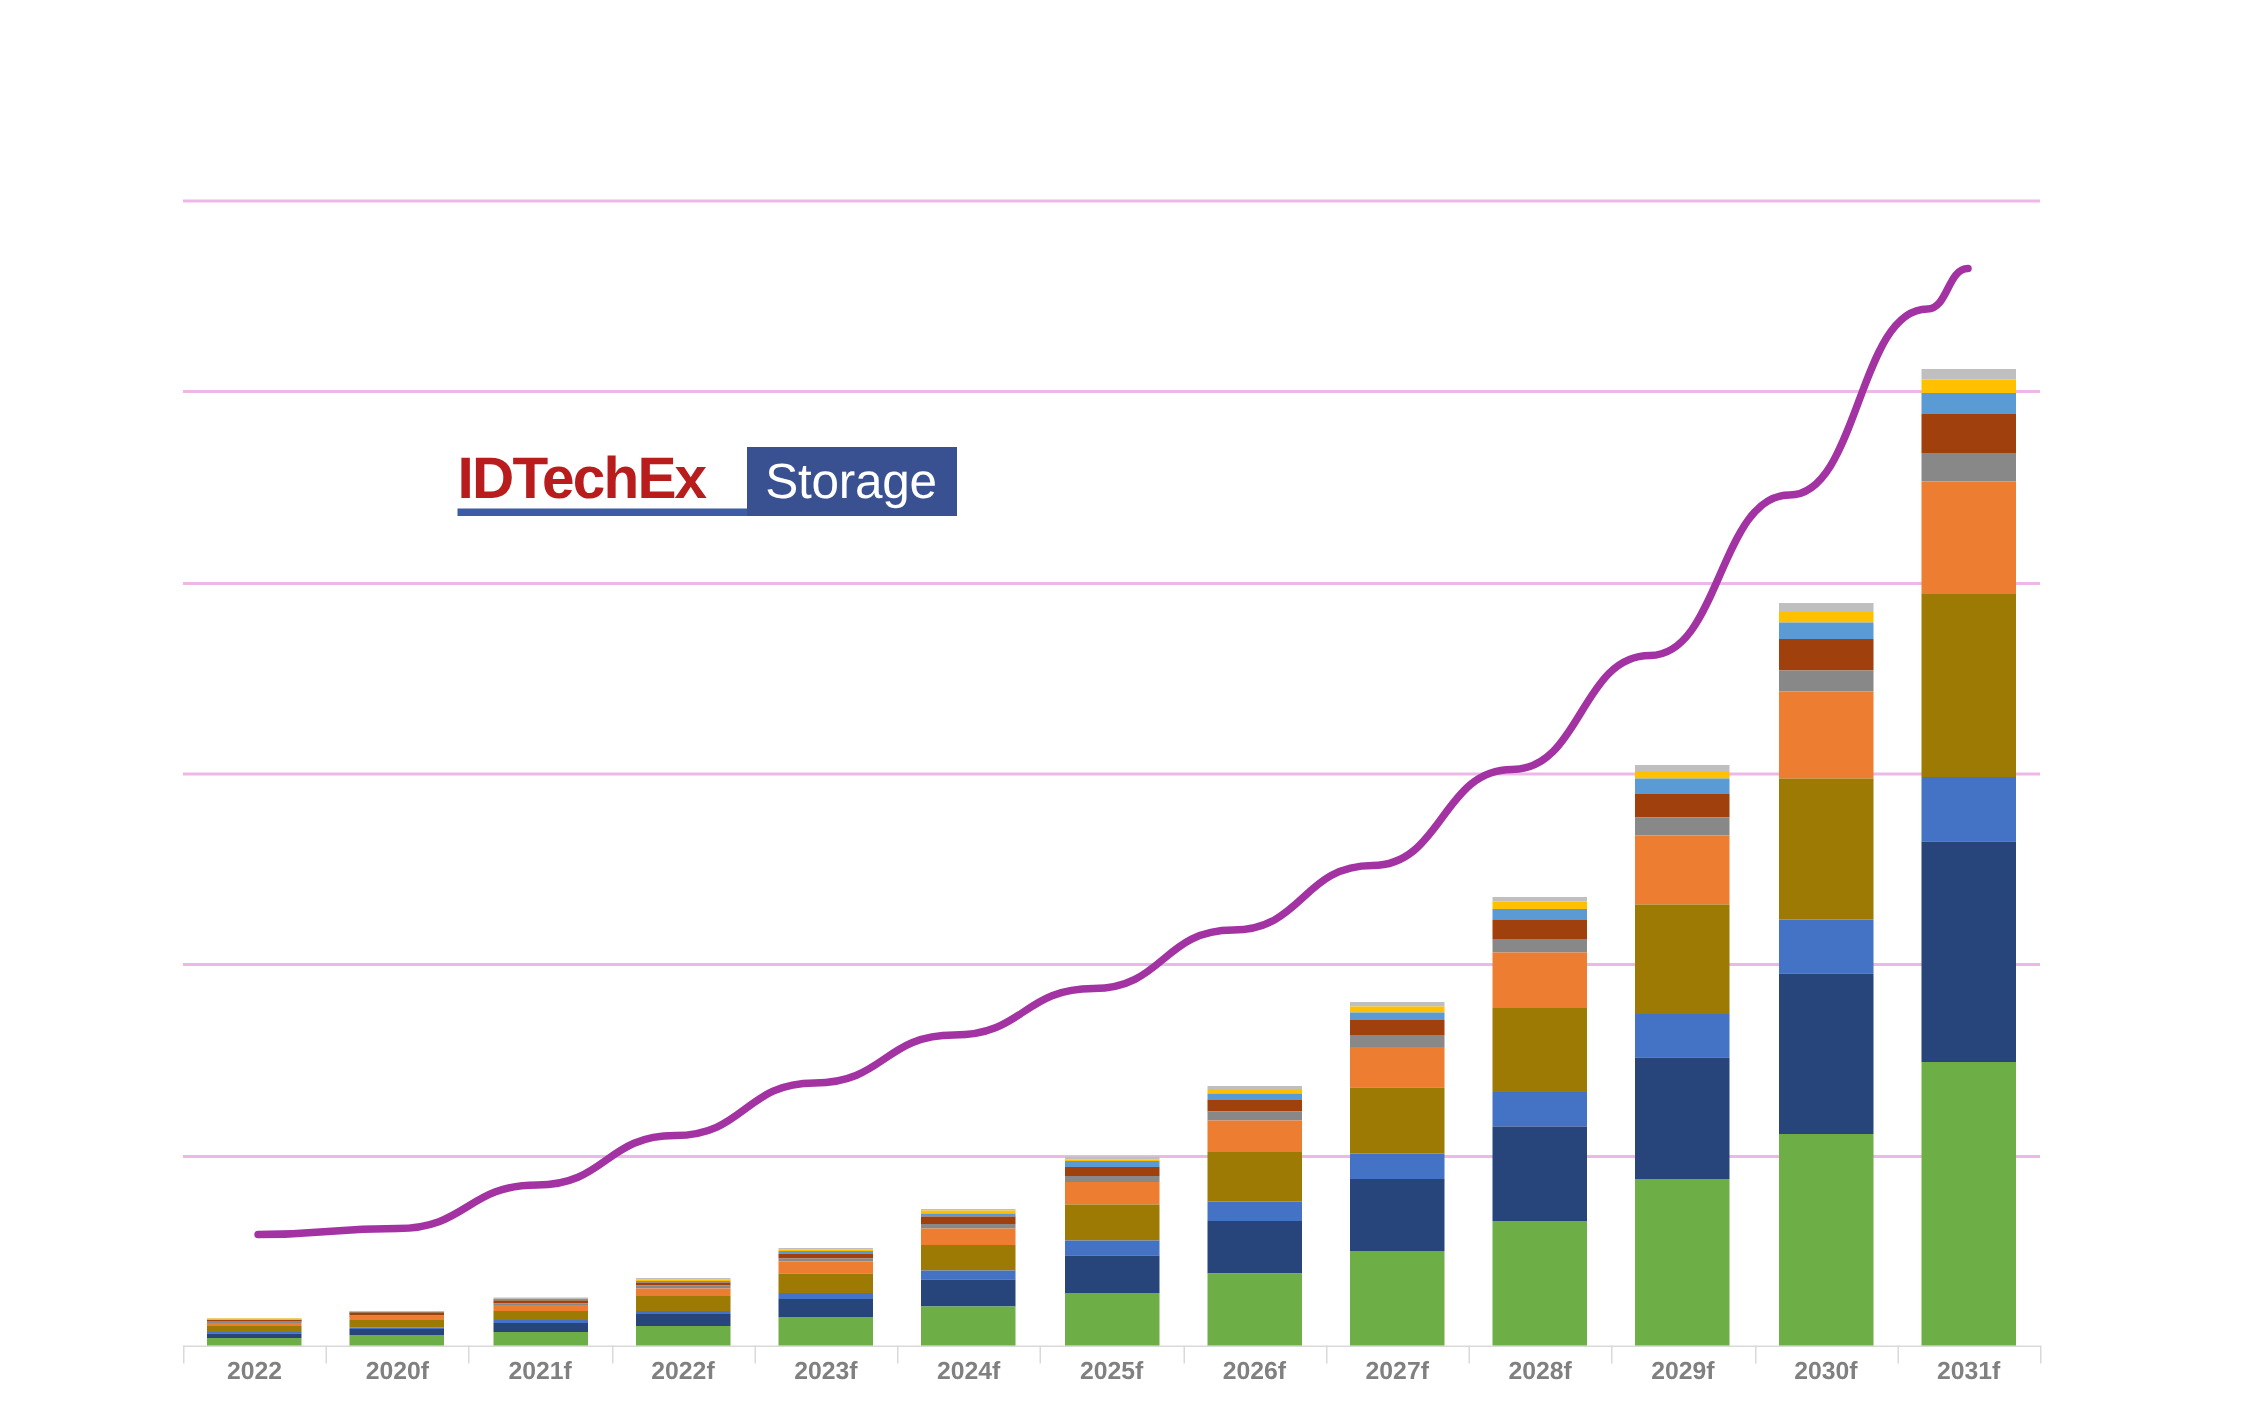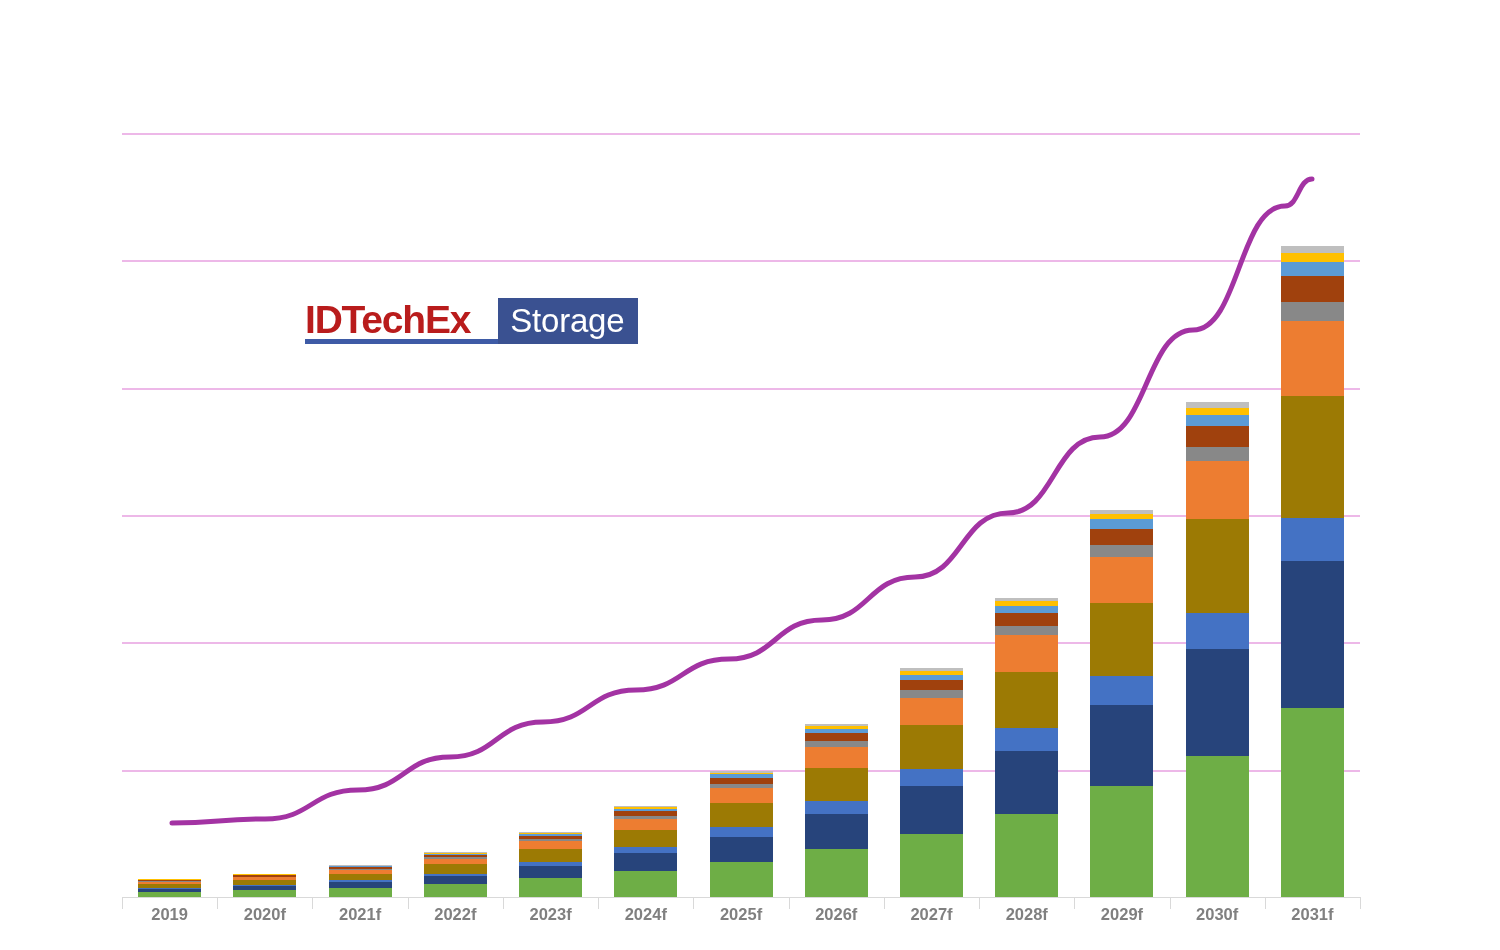--- a/index.html
+++ b/index.html
@@ -345,21 +345,21 @@
           </div>
         </div>
       </div>
   </div>
 
   <svg class="trendline" id="trendline-svg" viewBox="0 0 1500 950">
       <path d="M 172 823 C 218.5 823, 218.5 819, 265 819 C 311.5 819, 311.5 790, 358 790 C 404 790, 404 757, 450 757 C 496.5 757, 496.5 722, 543 722 C 589.5 722, 589.5 690, 636 690 C 682.5 690, 682.5 659, 729 659 C 775.5 659, 775.5 620, 822 620 C 868.5 620, 868.5 577, 915 577 C 961.5 577, 961.5 513, 1008 513 C 1054 513, 1054 437, 1100 437 C 1146.5 437, 1146.5 330, 1193 330 C 1239 330, 1239 206, 1285 206 C 1298.5 206, 1298.5 179, 1312 179" fill="none" stroke="#A333A3" stroke-width="5" stroke-linecap="round" stroke-linejoin="round"></path>
     </svg>
 
   <div class="xlabels" id="xlabels">
-      <div class="xlabel">2019</div>
+      <div class="xlabel">2022</div>
       <div class="xlabel">2020f</div>
       <div class="xlabel">2021f</div>
       <div class="xlabel">2022f</div>
       <div class="xlabel">2023f</div>
       <div class="xlabel">2024f</div>
       <div class="xlabel">2025f</div>
       <div class="xlabel">2026f</div>
       <div class="xlabel">2027f</div>
       <div class="xlabel">2028f</div>
       <div class="xlabel">2029f</div>

